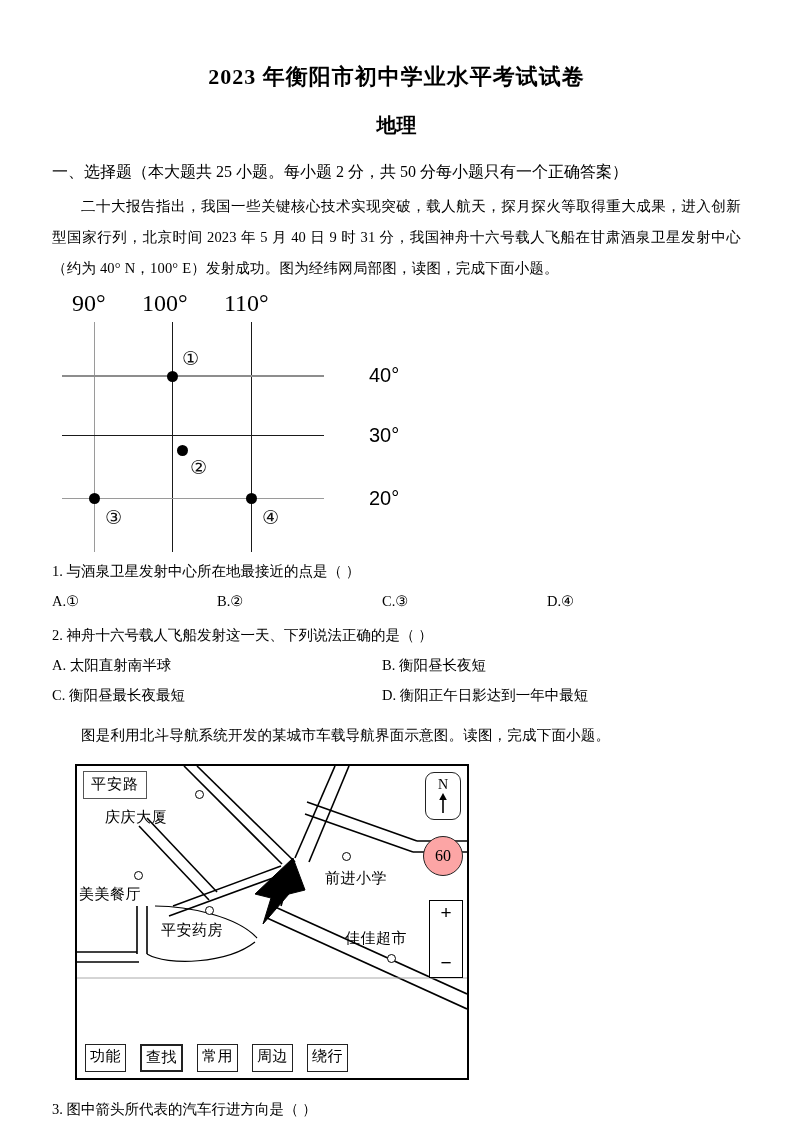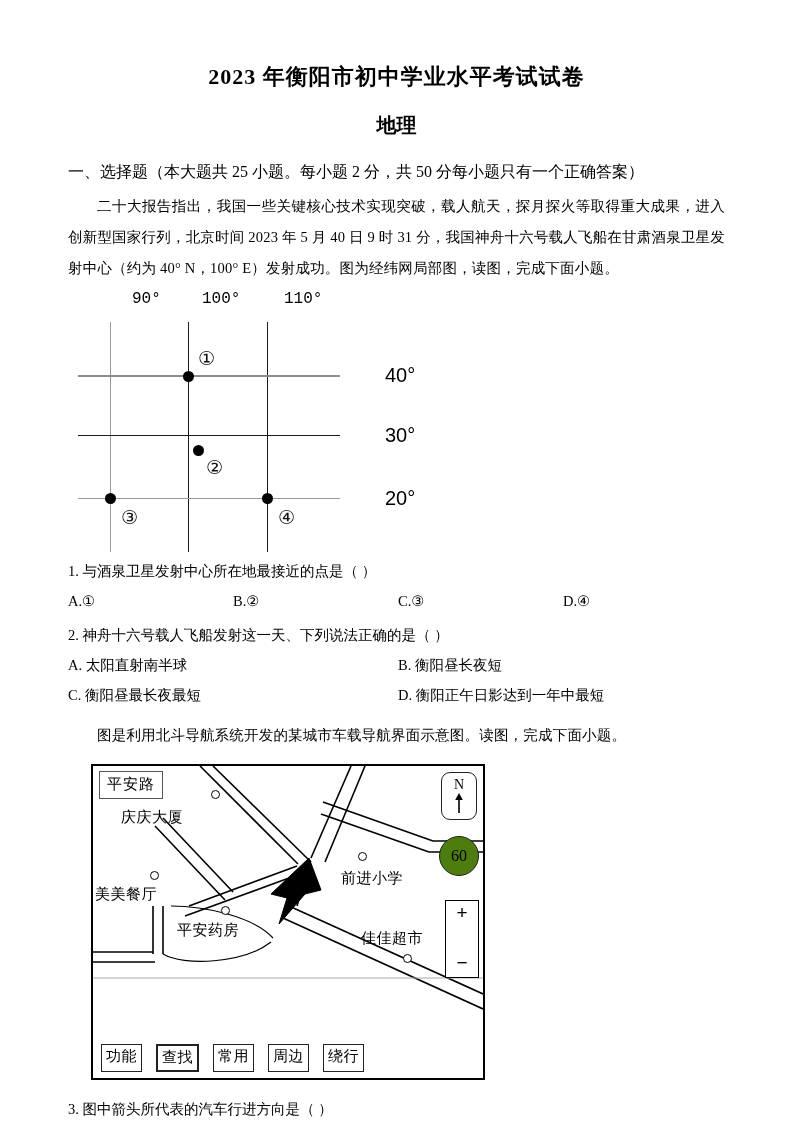--- a/index.html
+++ b/index.html
@@ -13,21 +13,21 @@
     position: relative;
     font-family: "Liberation Serif", "DejaVu Serif", serif;
     color: #000000;
     overflow: hidden;
   }
   .page {
     position: relative;
     width: 793px;
     height: 1122px;
     box-sizing: border-box;
-    padding: 0 68px;
+    padding: 0 52px;
   }
 
   
   .doc-title {
     text-align: center;
     font-size: 22px;
     font-weight: bold;
     letter-spacing: 1px;
     margin: 0;
     padding-top: 62px;
@@ -107,24 +107,23 @@
   .gf-hline.light { background: #9a9a9a; }
   .gf-dot {
     position: absolute;
     width: 11px;
     height: 11px;
     border-radius: 50%;
     background: #000;
   }
   .gf-lonlabel {
     position: absolute;
-    font-size: 16px;
-    font-family: Liberation Mono, monospace;
-    white-space: nowrap;
-    margin-left: 44px;
+    font-size: 24px;
+    font-family: Liberation Serif, serif;
+    white-space: nowrap;
   }
   .gf-latlabel {
     position: absolute;
     font-size: 20px;
     font-family: Liberation Sans, sans-serif;
     white-space: nowrap;
     margin-left: 32px;
   }
   .gf-marker {
     position: absolute;
@@ -193,21 +192,21 @@
     display: block;
     line-height: 17px;
     padding-top: 3px;
   }
   .speed-sign {
     position: absolute;
     width: 40px;
     height: 40px;
     border: 1.8px solid #222;
     border-radius: 50%;
-    background: #4d7c0f;
+    background: #fca5a5;
     box-sizing: border-box;
     text-align: center;
     font-size: 16px;
     font-family: "Liberation Serif", "DejaVu Serif", serif;
     line-height: 37px;
   }
   .zoom-ctl {
     position: absolute;
     width: 34px;
     height: 78px;

